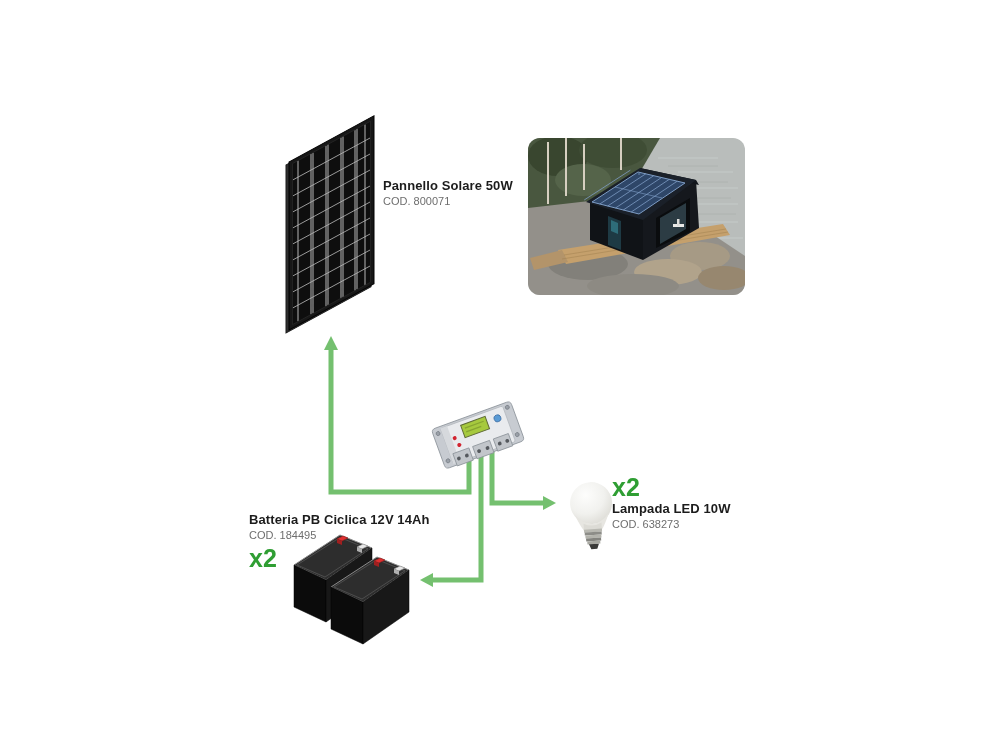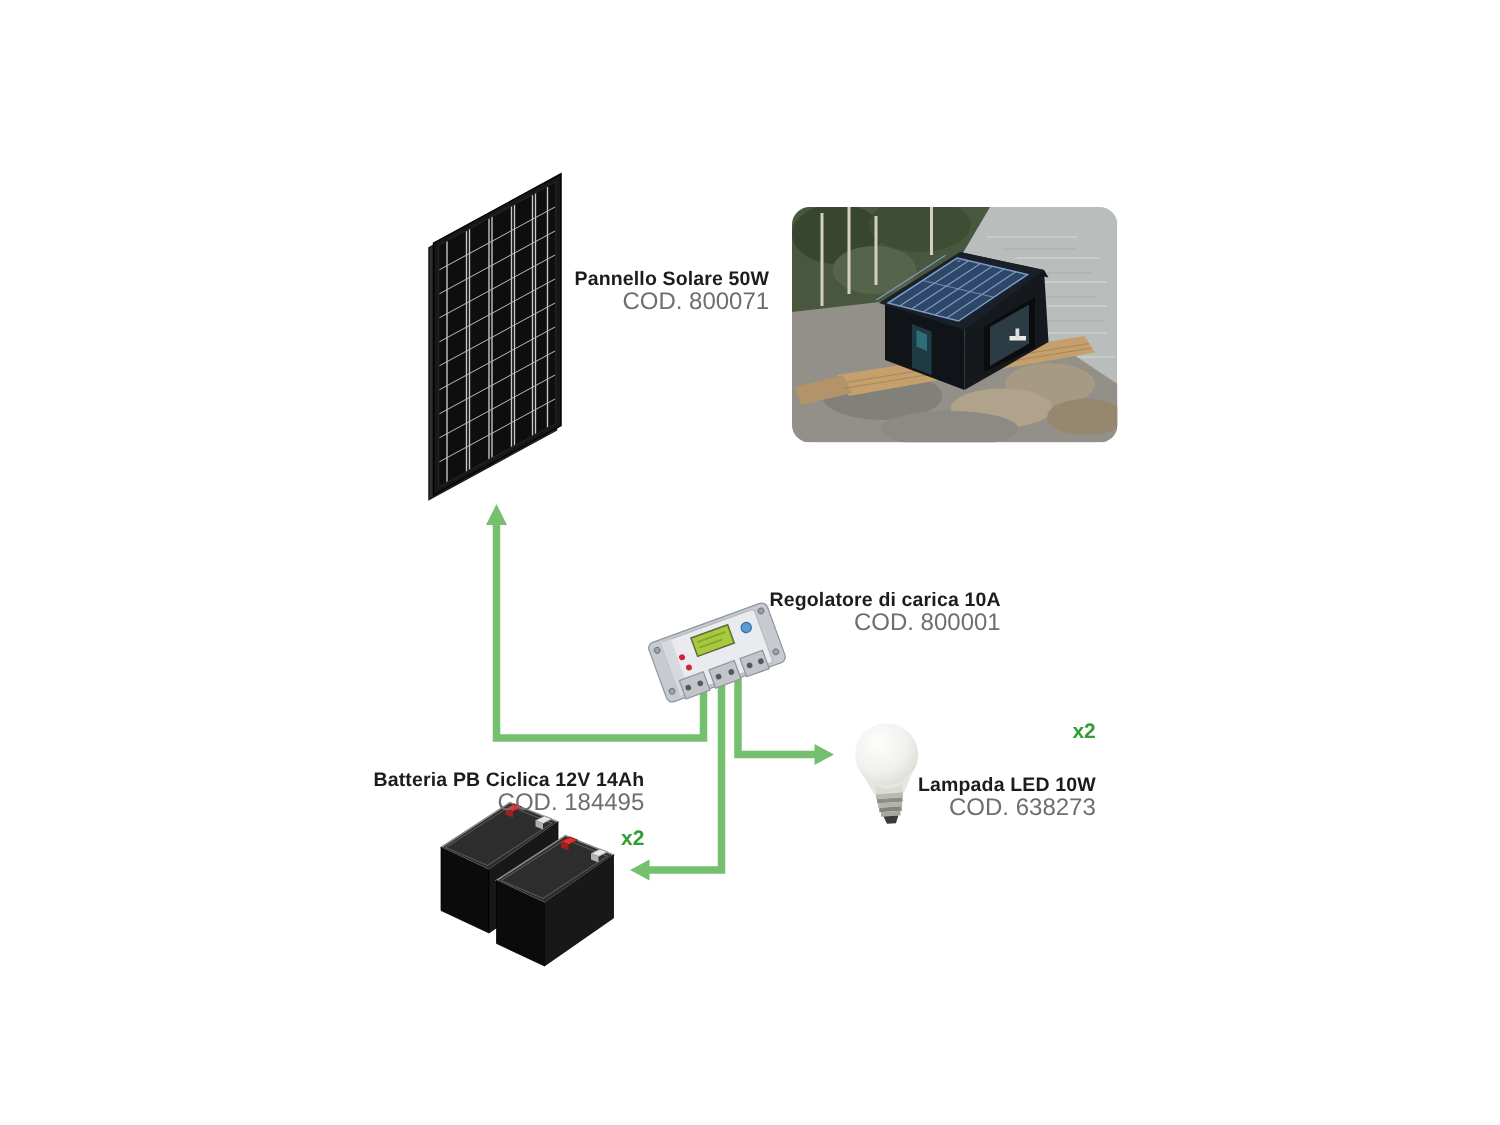--- a/index.html
+++ b/index.html
@@ -3,43 +3,43 @@
 <meta charset="utf-8">
 <style>
   html,body{margin:0;padding:0;}
   body{
     width:1000px;height:750px;
     background:#ffffff;
     font-family:"Liberation Sans", sans-serif;
     position:relative;
     overflow:hidden;
   }
-  .stage{position:absolute;inset:0;text-align:right;}
+  .stage{position:absolute;inset:0;}
   .abs{position:absolute;}
 
   
   #wires{position:absolute;left:0;top:0;z-index:1;pointer-events:none;}
   .wire{fill:none;stroke:var(--arrow-green,#74c06f);stroke-width:5;stroke-linejoin:miter;}
   .wirehead{fill:var(--arrow-green,#74c06f);}
 
   
   .label-block{z-index:3;}
   .item-title{
     font-size:13px;font-weight:bold;color:var(--title-color,#1c1c1c);
     line-height:15px;letter-spacing:0.1px;white-space:nowrap;
   }
   .item-code{
-    font-size:16px;color:var(--code-color,#6e6e6e);
+    font-size:11px;color:var(--code-color,#6e6e6e);
     line-height:13px;margin-top:2px;white-space:nowrap;
   }
   .qty-badge{
-    font-size:14px;font-weight:bold;color:var(--accent-green,#2f9e33);
+    font-size:25px;font-weight:bold;color:var(--accent-green,#2f9e33);
     line-height:22px;white-space:nowrap;
   }
-  .lamp-block .item-title{margin-top:17px;}
+  .lamp-block .item-title{margin-top:3px;}
   .battery-block .qty-badge{margin-top:5px;}
 
   
   .illus{z-index:2;}
 
   
   .photo{
     left:528px;top:138px;width:217px;height:157px;
     border-radius:12px;overflow:hidden;z-index:2;
   }
@@ -170,24 +170,20 @@
             <circle cx="-17.5" cy="15.5" r="1.9"></circle>
           <circle cx="-4.5" cy="15.5" r="1.9"></circle>
             <circle cx="4.5" cy="15.5" r="1.9"></circle>
           <circle cx="17.5" cy="15.5" r="1.9"></circle>
             <circle cx="25.5" cy="15.5" r="1.9"></circle>
         </g>
       </g>
     </svg>
   </div>
 
-  <div class="abs label-block" style="left:513px;top:392px;">
-    <div class="item-title">Regolatore di carica 10A</div>
-    <div class="item-code">COD. 800001</div>
-  </div>
 
   <div class="abs illus" style="left:562px;top:476px;width:62px;height:78px;">
     <svg width="62" height="78" viewBox="0 0 62 78">
       <defs>
         <radialGradient id="bulbGrad" cx="38%" cy="30%" r="75%">
           <stop offset="0%" stop-color="#fdfdfc"></stop>
           <stop offset="60%" stop-color="#f1f1ee"></stop>
           <stop offset="100%" stop-color="#dddcd6"></stop>
         </radialGradient>
       </defs>

